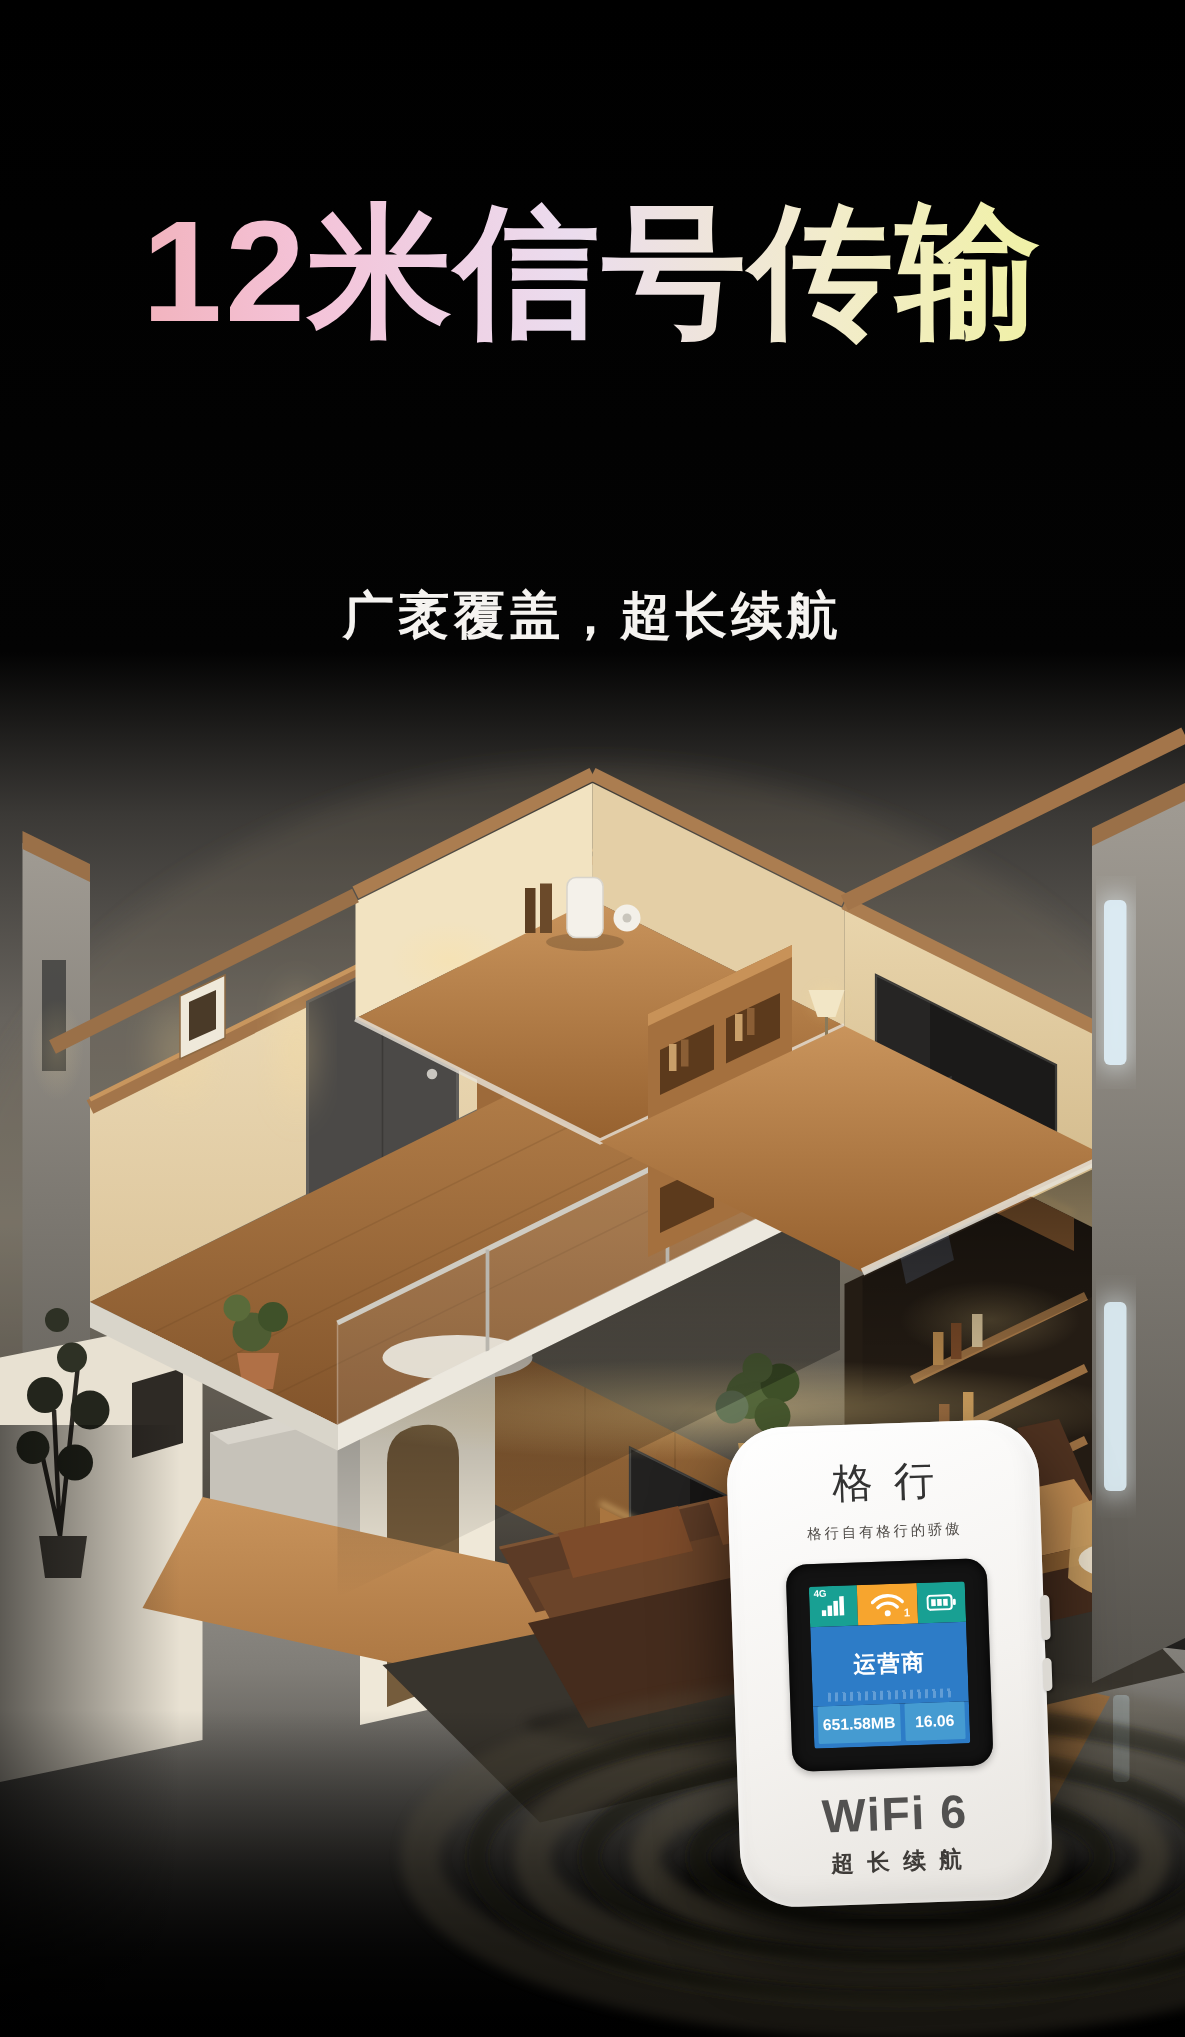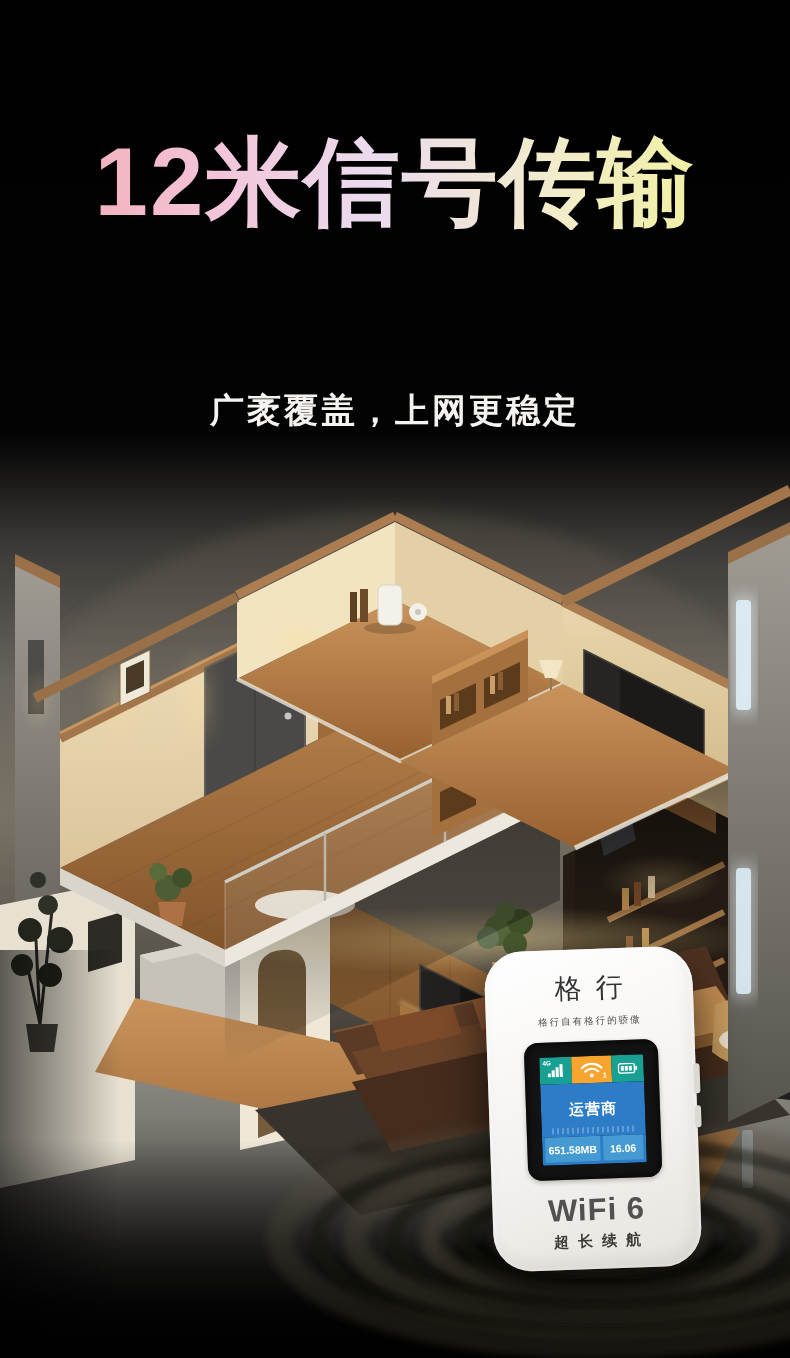--- a/index.html
+++ b/index.html
@@ -333,21 +333,21 @@
       <ellipse cx="600" cy="1238" rx="135" ry="45" fill="none" stroke="#14120e" stroke-width="14" opacity=".6" filter="url(#blur2)"></ellipse>
       <ellipse cx="600" cy="1238" rx="170" ry="57" fill="none" stroke="#57503c" stroke-width="20" opacity=".42" filter="url(#blur4)"></ellipse>
       <ellipse cx="600" cy="1238" rx="207" ry="69" fill="none" stroke="#14120e" stroke-width="14" opacity=".55" filter="url(#blur2)"></ellipse>
       <ellipse cx="600" cy="1238" rx="245" ry="82" fill="none" stroke="#57503c" stroke-width="24" opacity=".35" filter="url(#blur4)"></ellipse>
       <ellipse cx="600" cy="1238" rx="282" ry="95" fill="none" stroke="#14120e" stroke-width="14" opacity=".5" filter="url(#blur2)"></ellipse>
       <ellipse cx="600" cy="1238" rx="320" ry="108" fill="none" stroke="#57503c" stroke-width="26" opacity=".28" filter="url(#blur4)"></ellipse>
     </g>
   </svg>
 
   <div class="hero title title1">12米信号传输</div>
-  <div class="hero subtitle">广袤覆盖，上网更稳定</div>
+  <div class="hero subtitle">广袤覆盖，超长续航</div>
 
   <div class="device">
     <div class="side-btn b1"></div>
     <div class="side-btn b2"></div>
 
     <div class="brand">格行</div>
     <div class="slogan">格行自有格行的骄傲</div>
 
     <div class="bezel">
       <div class="screen">

